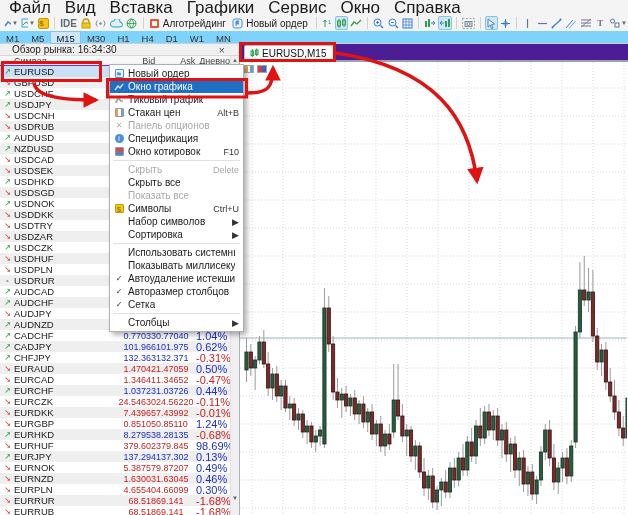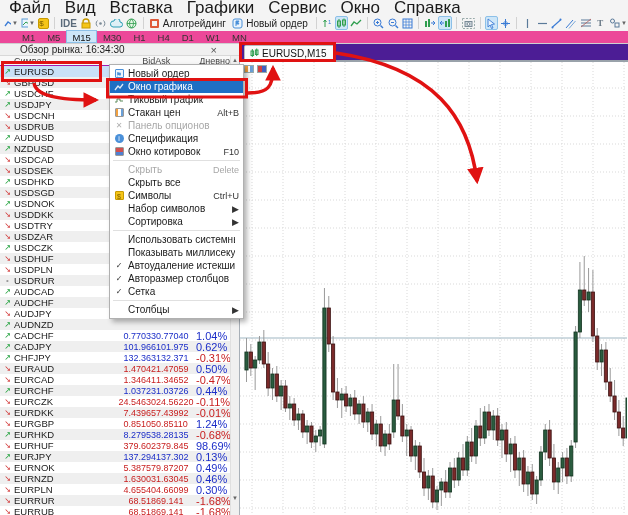--- a/index.html
+++ b/index.html
@@ -13,44 +13,44 @@
   
   .toolbar { height:16px; background:#f4f4f4; display:flex; align-items:center; padding-left:3px; gap:1px; }
   .ti { width:16px; height:14px; display:inline-flex; align-items:center; justify-content:center; border:1px solid transparent; border-radius:2px; font-size:9px; color:#4a6f9a; }
   .ti.sel { background:#cde6f8; border-color:#8cc0e8; }
   .ti svg { display:block; }
   .tsep { width:1px; height:12px; background:#d2d2d2; margin:0 3px; }
   .tlabel { font-size:10px; color:#222; padding:0 4px 0 1px; white-space:nowrap; }
   .drop { font-size:6px; color:#666; margin-left:1px; }
 
   
-  .tfbar { height:13px; background:#ec4899; display:flex; align-items:flex-end; padding-left:16px; border-bottom:1px solid #cfcfcf; }
+  .tfbar { height:13px; background:#7dd3fc; display:flex; align-items:center; padding-left:0; border-bottom:1px solid #cfcfcf; }
   .tf { font-size:9.5px; color:#333; padding:0 5px; height:13px; line-height:13px; border:1px solid transparent; }
   .tf.sel { background:#cde6f8; border-color:#8cc0e8; color:#111; }
 
   
   .main { position:absolute; top:44px; left:0; width:628px; height:471px; display:flex; }
 
   
   .market-watch { position:relative; width:240px; height:471px; background:#fff; border-right:1px solid #a8b0b8; flex:none; }
-  .mw-title { height:12px; background:#f0f0f0; border-bottom:1px solid #d8d8d8; font-size:10px; color:#222; display:flex; align-items:center; padding:0 20px; }
+  .mw-title { height:12px; background:#f0f0f0; border-bottom:1px solid #d8d8d8; font-size:10px; color:#222; display:flex; align-items:center; padding:0 12px; }
   .mw-title .t { flex:1; }
   .mw-close { color:#555; font-size:11px; line-height:10px; padding:0 2px; }
   .mw-header { height:10px; display:flex; font-size:9px; color:#444; background:#f8f8f8; border-bottom:1px solid #a21caf; align-items:center; overflow:hidden; }
   .mw-rows { position:absolute; top:22px; left:0; width:232px; height:449px; overflow:hidden; }
   .mwr { height:11px; display:flex; align-items:center; font-size:9.5px; }
   .mwr.odd { background:#efefef; }
   .mwr.sel { background:#c9e0f7; }
   .c-sym { width:96px; display:flex; align-items:center; padding-left:3px; gap:2px; overflow:hidden; white-space:nowrap; }
   .c-bid { width:60px; text-align:right; font-size:9px; }
   .c-ask { width:40px; text-align:left; font-size:9px; }
   .c-day { width:32px; text-align:right; font-size:11px; padding-right:1px; }
   .h-sym { width:96px; padding-left:14px; }
   .h-bid { width:60px; text-align:right; }
-  .h-ask { width:40px; text-align:left; }
+  .h-ask { width:40px; text-align:right; }
   .h-day { width:44px; padding-left:4px; white-space:nowrap; overflow:hidden; }
   .dir { font-size:8px; width:9px; display:inline-block; text-align:center; }
   .dir.up { color:#1ea03a; } .dir.dn { color:#d03030; } .dir.fl { color:#999; }
   .vu { color:#1c2ec8; } .vd { color:#c81e1e; }
   .mw-scroll { position:absolute; top:12px; right:0; width:9px; height:459px; background:#f0f0f0; border-left:1px solid #e0e0e0; font-size:6px; color:#666; }
   .mw-scroll .up { position:absolute; top:1px; left:0; width:8px; text-align:center; }
   .mw-scroll .dnn { position:absolute; bottom:14px; left:0; width:8px; text-align:center; }
   .mw-scroll .thumb { position:absolute; top:10px; left:1px; width:6px; height:150px; background:#cdd3d8; border-radius:2px; }
 
   
@@ -967,20 +967,25 @@
       <div class="mitem dis">
         <span class="ic"></span>
         <span class="lb">Скрыть</span>
         <span class="rt">Delete</span>
       </div>
       <div class="mitem">
         <span class="ic"></span>
         <span class="lb">Скрыть все</span>
         <span class="rt"></span>
       </div>
+      <div class="mitem dis">
+        <span class="ic"></span>
+        <span class="lb">Показать все</span>
+        <span class="rt"></span>
+      </div>
       <div class="mitem">
         <span class="ic">
           <span class="mico" style="background:#f5c518;border:1px solid #c79a00;color:#7a5c00">$</span>
         </span>
         <span class="lb">Символы</span>
         <span class="rt">Ctrl+U</span>
       </div>
       <div class="mitem">
         <span class="ic"></span>
         <span class="lb">Набор символов</span>

